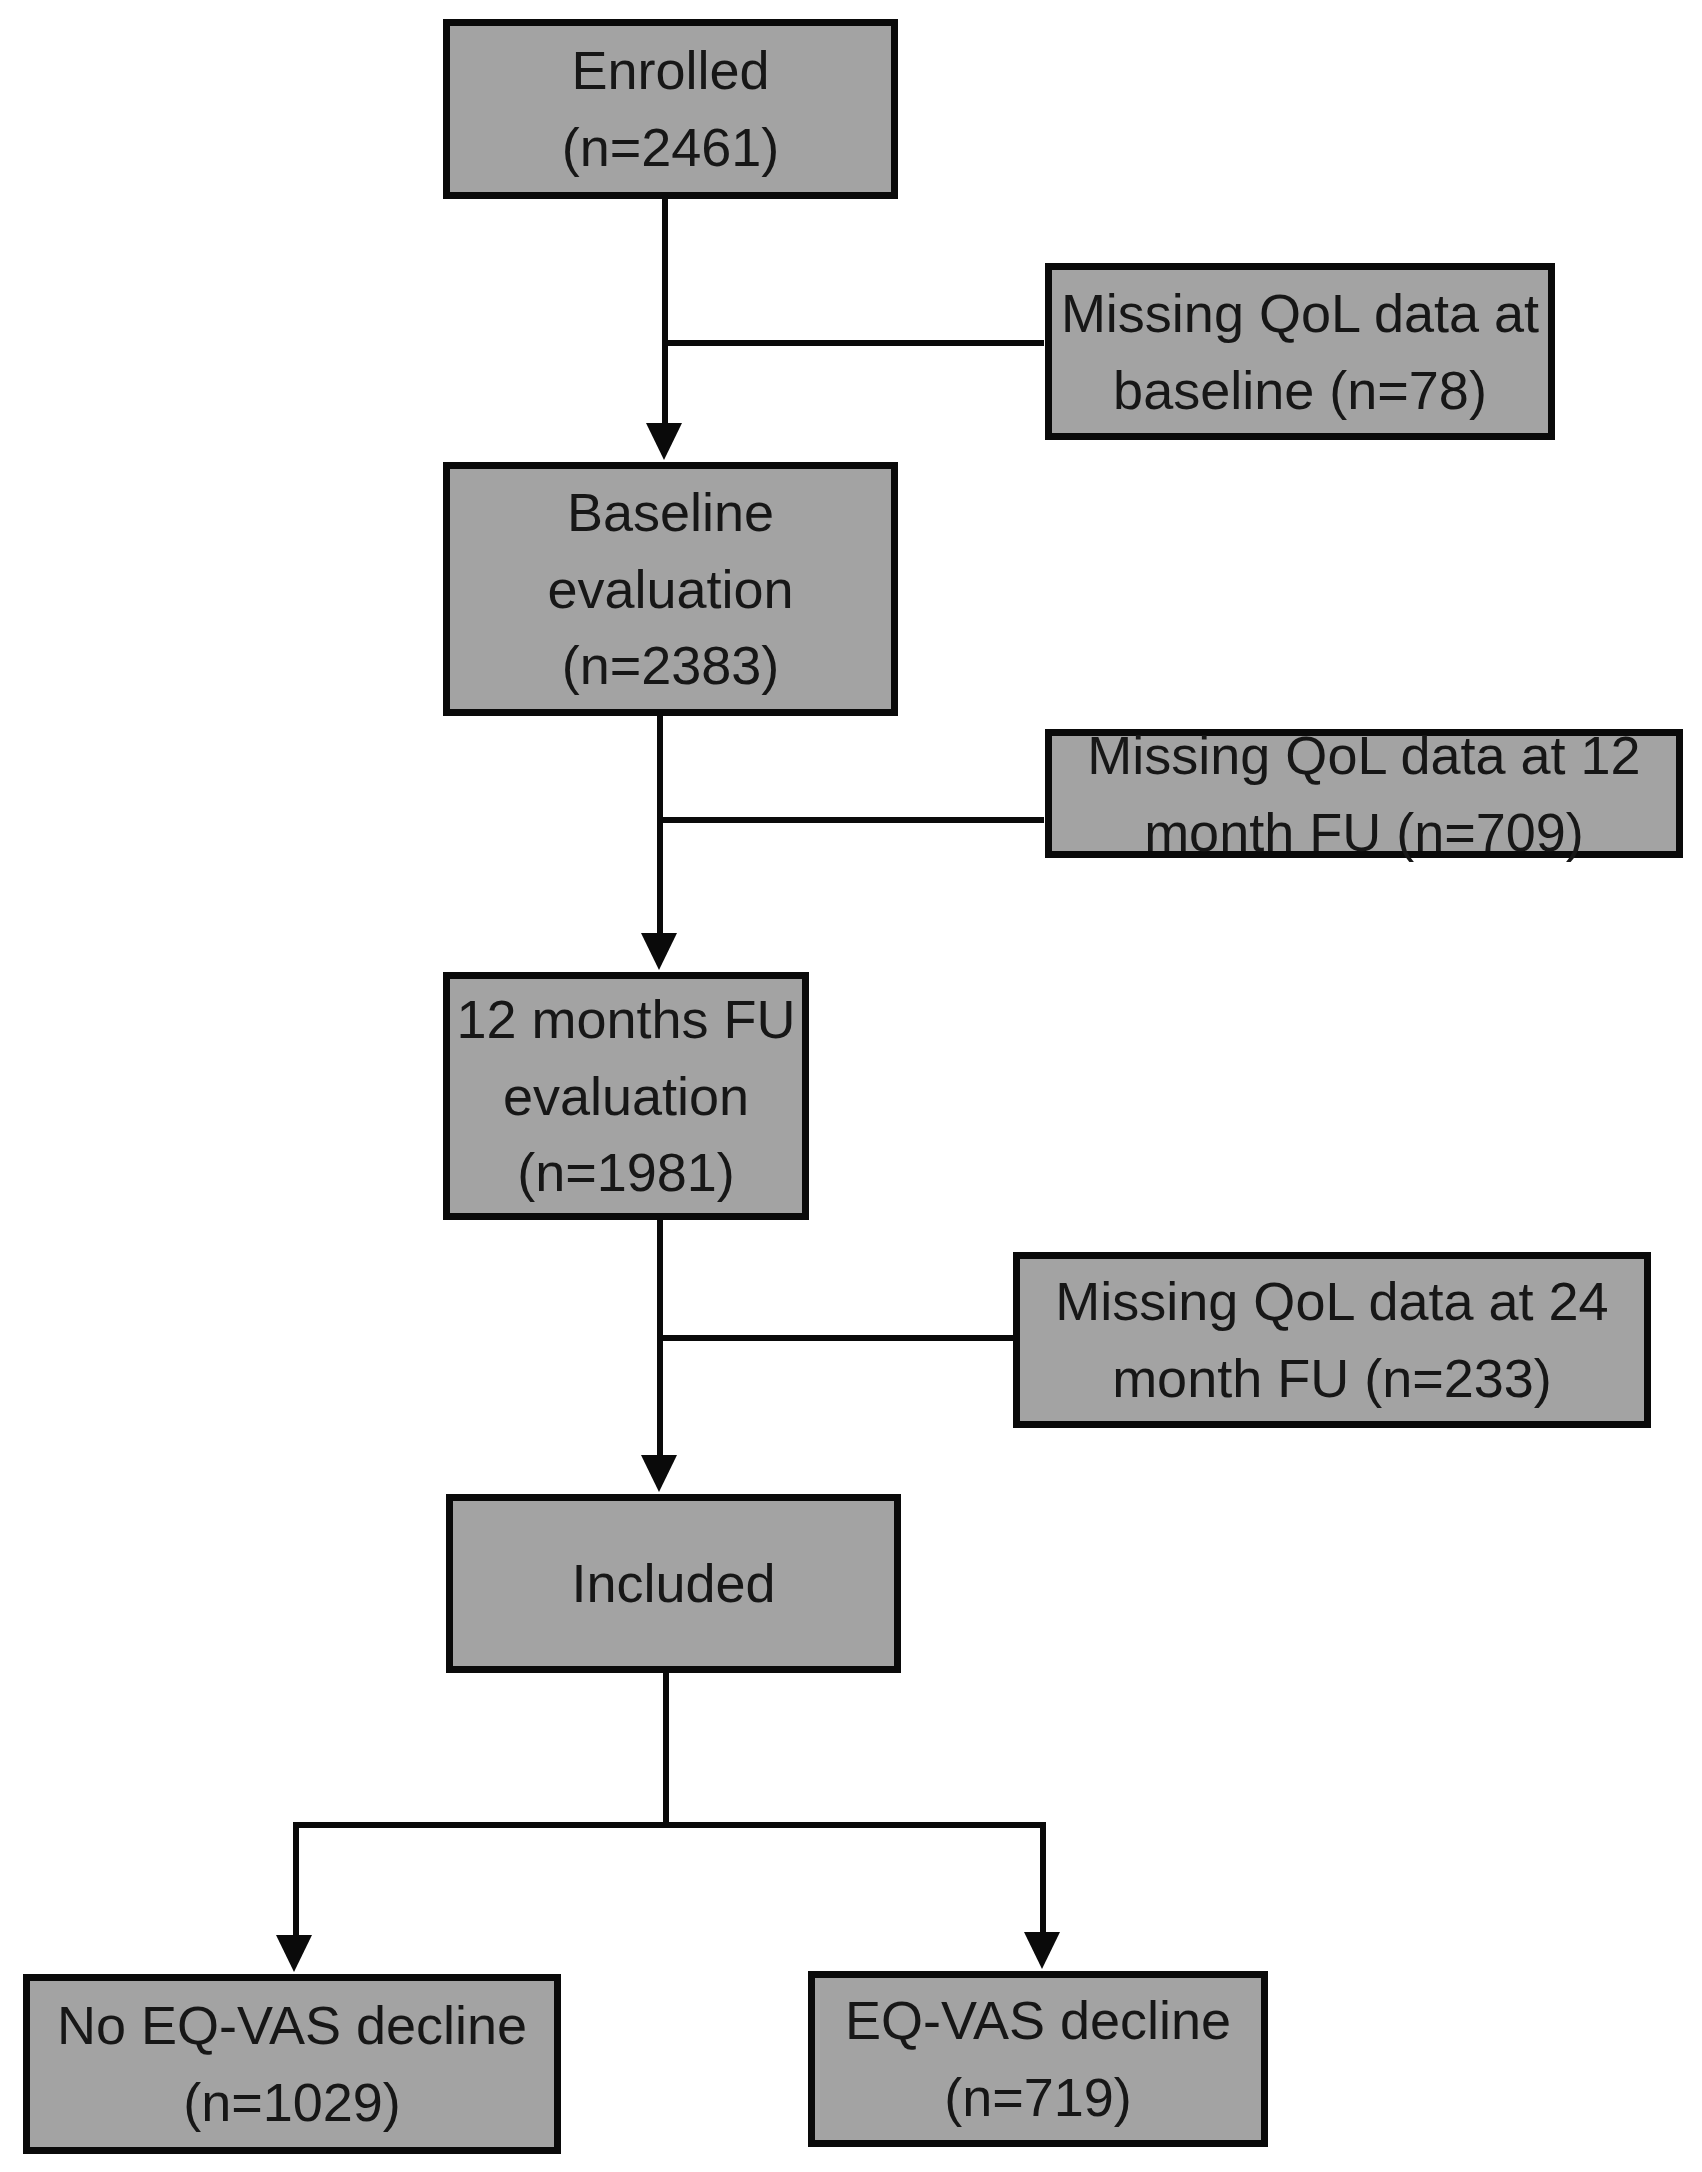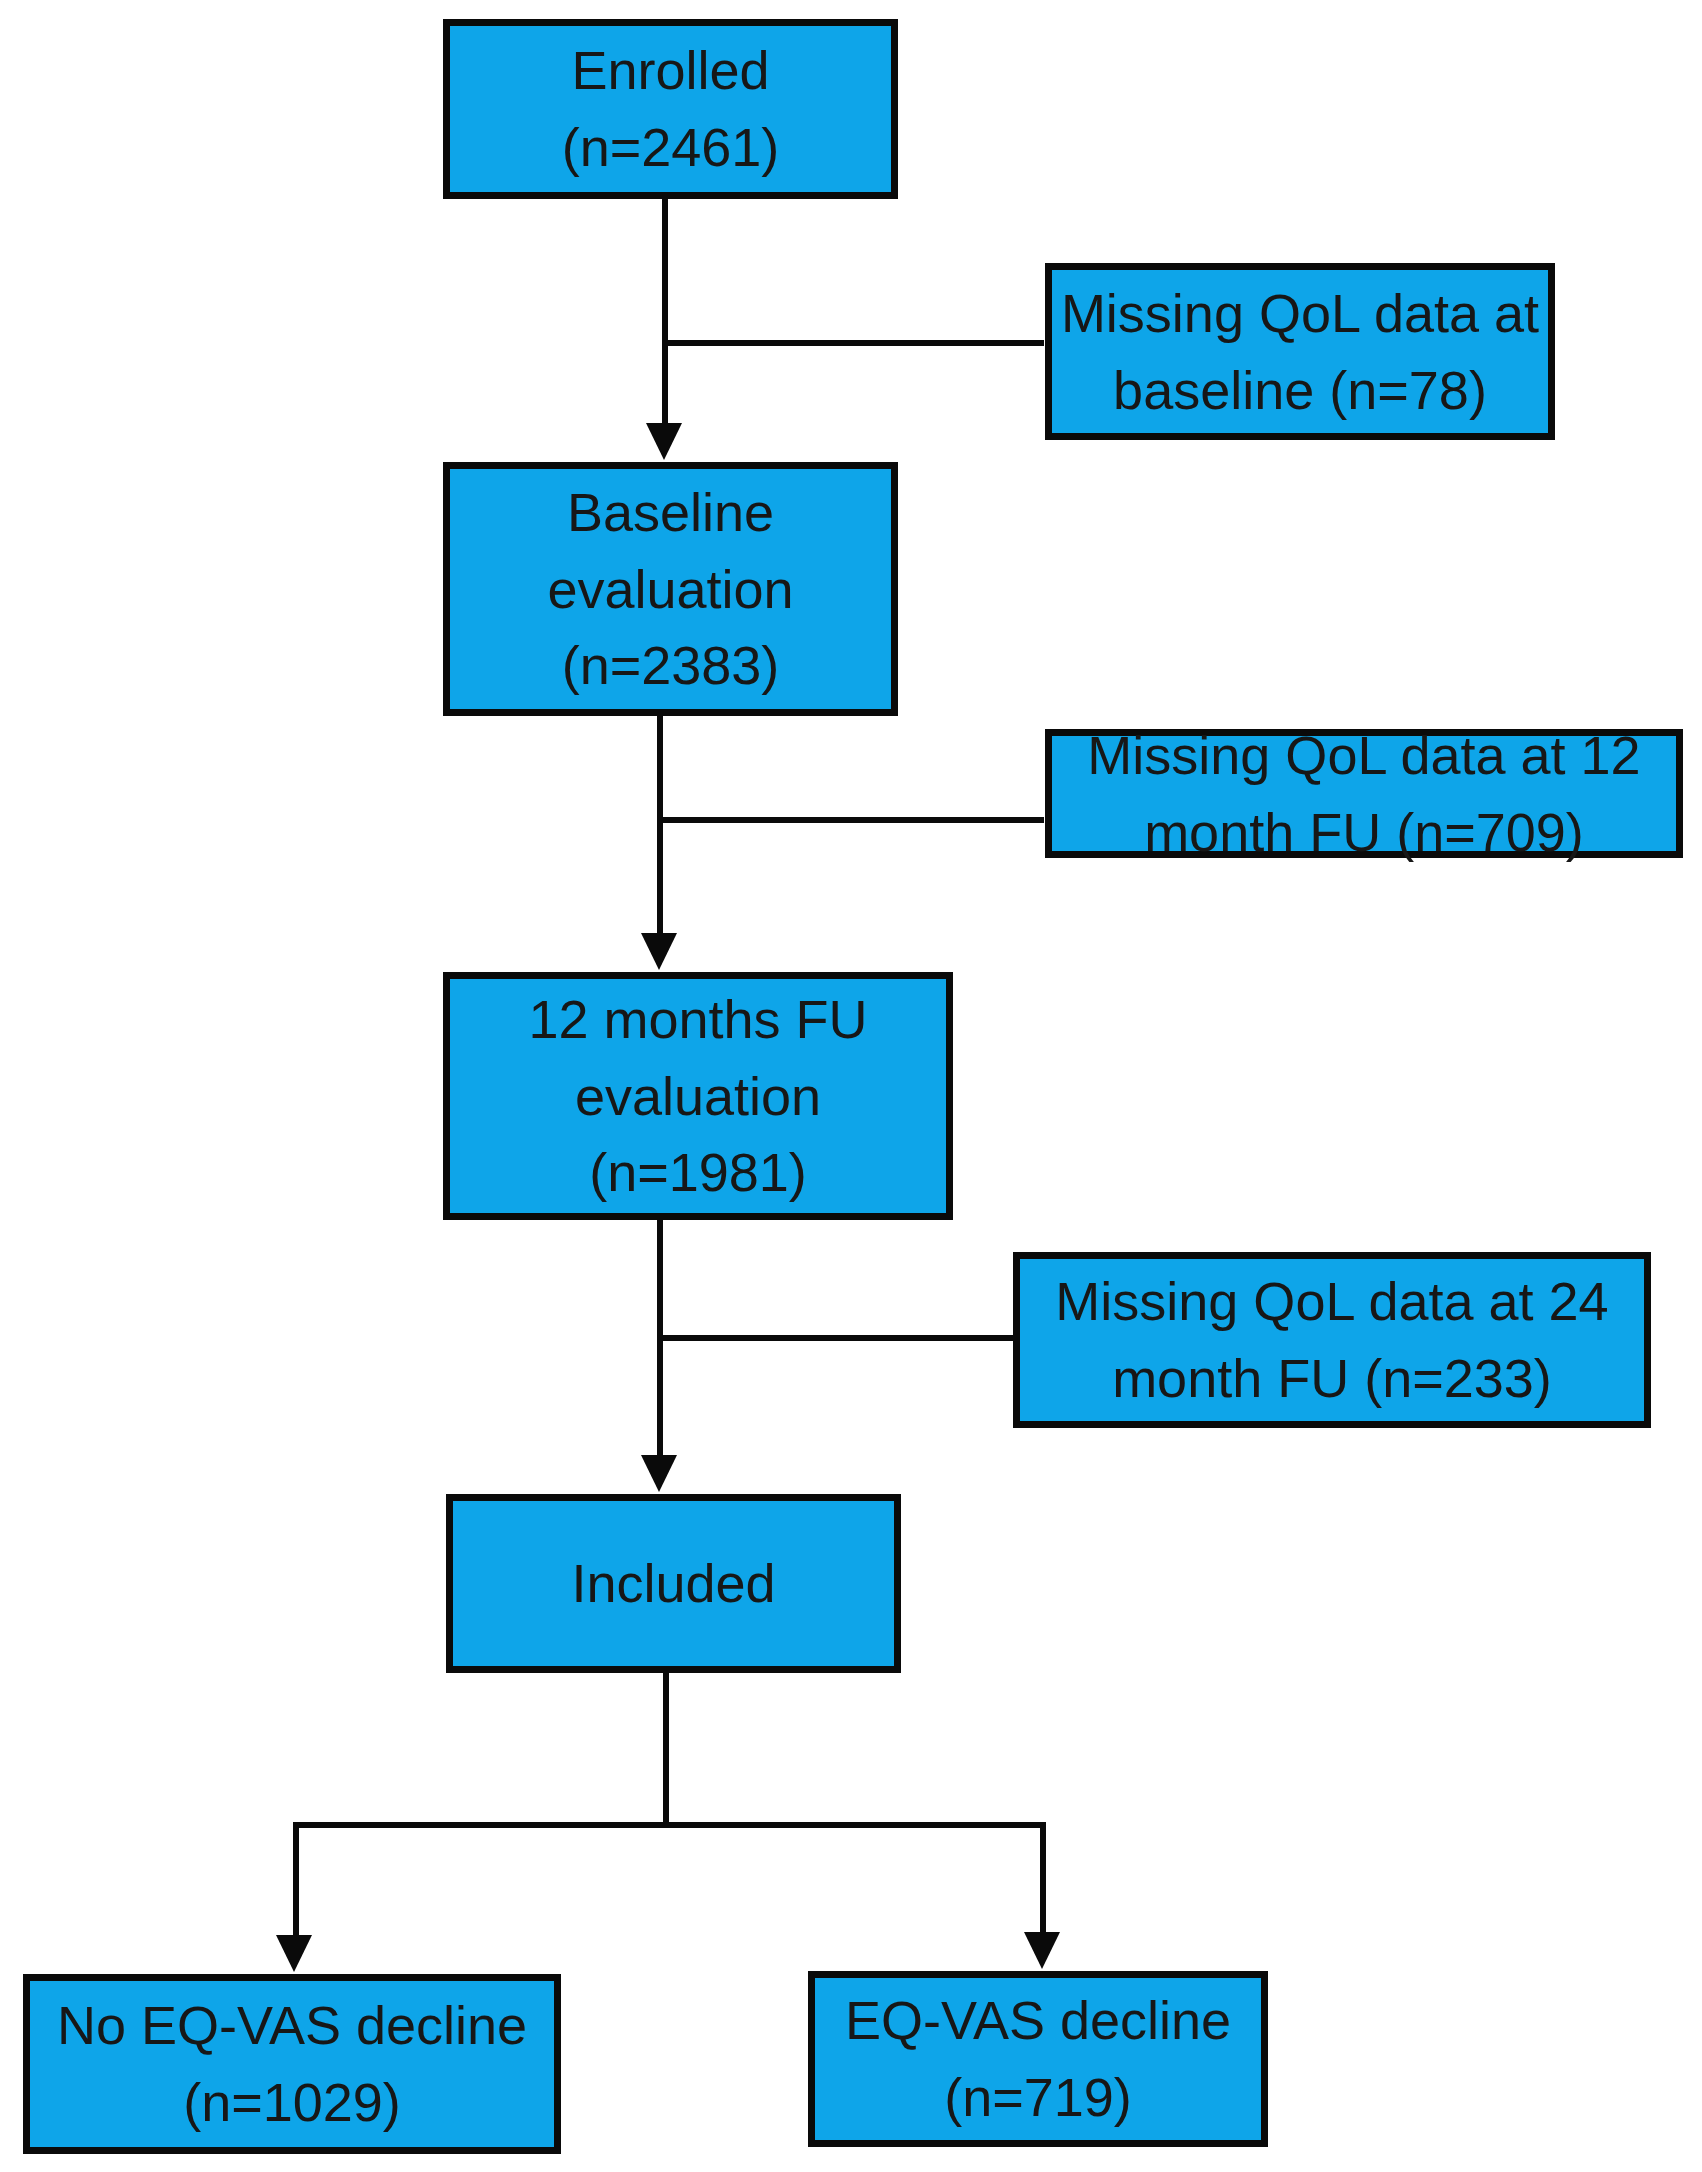--- a/index.html
+++ b/index.html
@@ -8,21 +8,21 @@
     width:1702px;
     height:2172px;
     background:#ffffff;
     font-family:"Liberation Sans", sans-serif;
     color:#171717;
   }
   .box{
     position:absolute;
     box-sizing:border-box;
     border:7.3px solid #0a0a0a;
-    background:#0ea5e9;
+    background:#a3a3a3;
     display:flex;
     flex-direction:column;
     justify-content:center;
     align-items:center;
     text-align:center;
     font-size:54px;
     line-height:1.42;
   }
   .box .ln{display:block;white-space:nowrap;}
   .vline{position:absolute;width:5.7px;background:#0a0a0a;}
@@ -63,21 +63,21 @@
     <span class="ln">Enrolled</span>
     <span class="ln">(n=2461)</span>
   </div>
 
   <div class="box" style="left:443px;top:462px;width:455px;height:254px">
     <span class="ln">Baseline</span>
     <span class="ln">evaluation</span>
     <span class="ln">(n=2383)</span>
   </div>
 
-  <div class="box" style="left:443px;top:972px;width:510px;height:248px">
+  <div class="box" style="left:443px;top:972px;width:366px;height:248px">
     <span class="ln">12 months FU</span>
     <span class="ln">evaluation</span>
     <span class="ln">(n=1981)</span>
   </div>
 
   <div class="box" style="left:446px;top:1494px;width:455px;height:179px">
     <span class="ln">Included</span>
   </div>
 
   <div class="box" style="left:1045px;top:263px;width:510px;height:177px">

